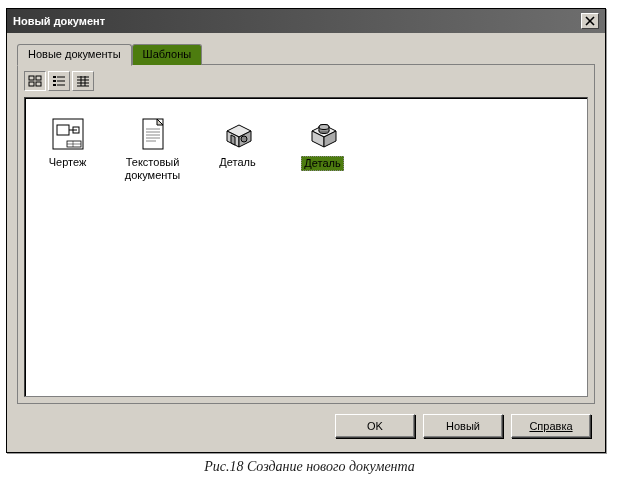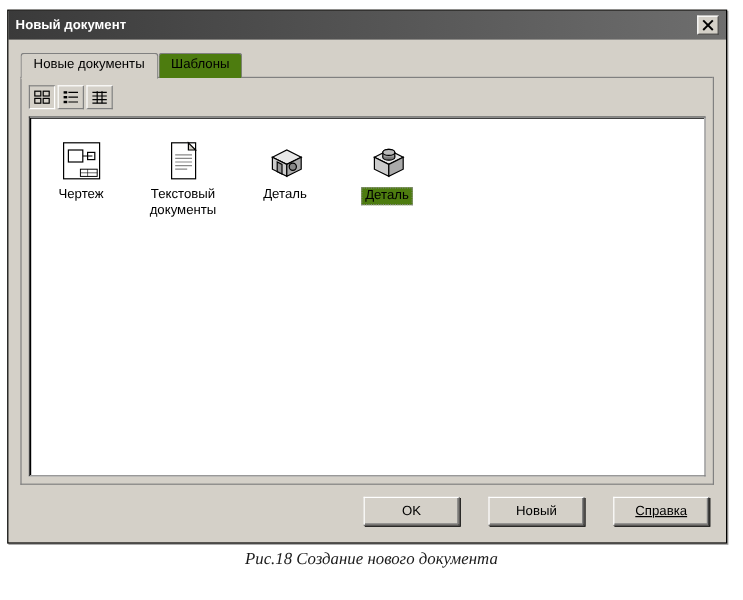--- a/index.html
+++ b/index.html
@@ -139,21 +139,21 @@
       max-width: 80px;
     }
     .file-item.selected .label {
       background: #4d7c0f;
       border: 1px dotted #888;
       padding: 0 2px;
     }
     .button-row {
       display: flex;
       justify-content: flex-end;
-      gap: 24px;
+      gap: 8px;
       padding: 10px 4px 4px;
     }
     .btn {
       min-width: 80px;
       height: 24px;
       background: #d4d0c8;
       border: 1px solid #404040;
       border-top-color: #fff;
       border-left-color: #fff;
       box-shadow: 1px 1px 0 #000, inset -1px -1px 0 #808080;

